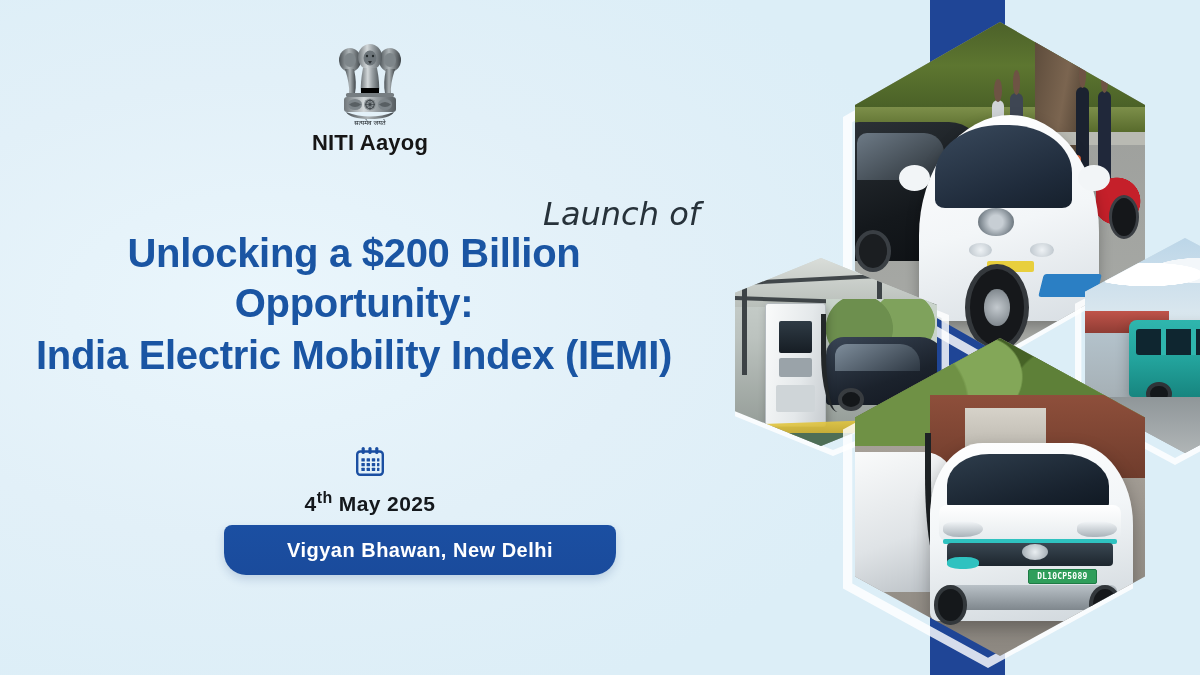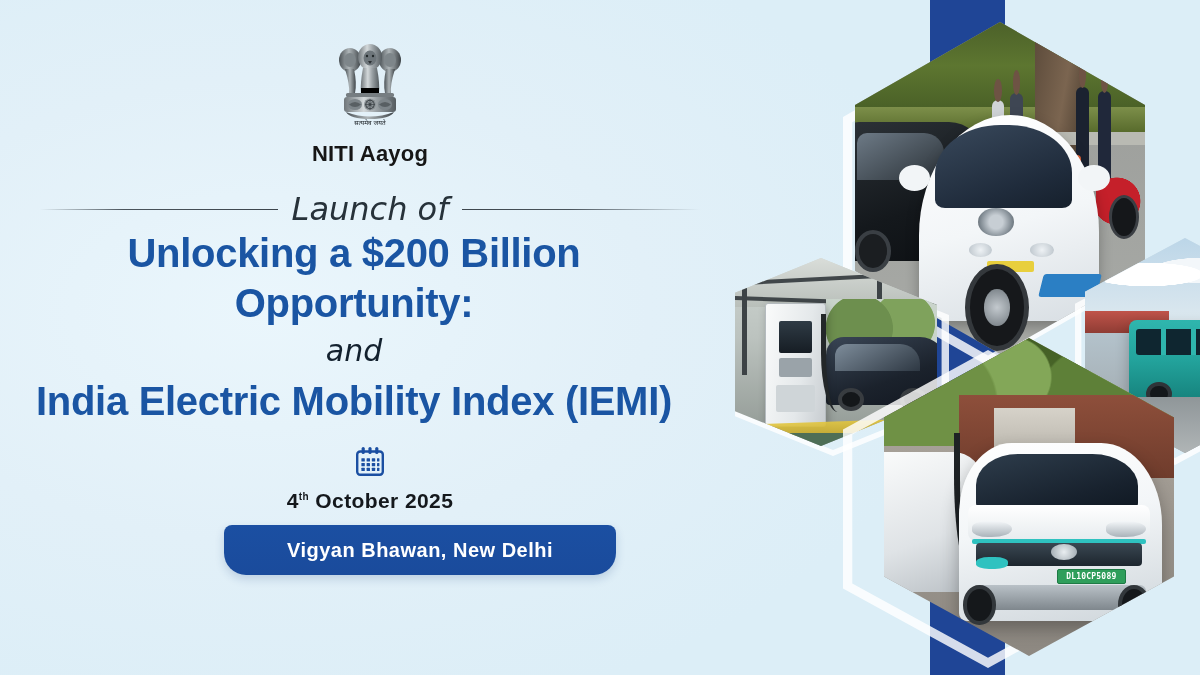--- a/index.html
+++ b/index.html
@@ -135,21 +135,21 @@
   .phcs .bluecar:before{content:"";position:absolute;left:8%;top:10%;width:70%;height:40%;
     border-radius:12px 20px 0 0;background:linear-gradient(150deg,#7e8d9b,#2e3843);}
   .phcs .bluecar .w{position:absolute;bottom:-10%;width:22%;height:34%;border-radius:50%;
     background:#14171a;border:4px solid #383c40;}
   .phcs .bluecar .w.a{left:10%;} .phcs .bluecar .w.b{left:62%;}
   .phcs .yellowline{position:absolute;left:0;bottom:6%;width:100%;height:7%;
     background:linear-gradient(#e2c63f,#c9ab2c);transform:skewY(-2deg);opacity:.9;}
   .phcs .greenfloor{position:absolute;left:0;bottom:0;width:100%;height:7%;background:#4e6e56;}
 
   
-  #hex-ev { left:120px; top:338px; width:290px; height:318px;margin-left:29px; }
+  #hex-ev { left:120px; top:338px; width:290px; height:318px; }
   #hex-ev-ring{ left:108px; top:350px; width:290px; height:318px;}
   .phev{position:absolute;inset:0;background:linear-gradient(#b3ada4 0%,#9e9890 55%,#8d8881 100%);}
   .phev .foliage{position:absolute;left:0;top:0;width:100%;height:34%;
     background:
       radial-gradient(circle at 16% 62%,#6f9145 0 26%,transparent 27%),
       radial-gradient(circle at 44% 36%,#83a758 0 22%,transparent 23%),
       radial-gradient(circle at 72% 58%,#5e8038 0 24%,transparent 25%),
       radial-gradient(circle at 90% 28%,#93b568 0 20%,transparent 21%),
       linear-gradient(#435f25,#51702c);}
   .phev .brickwall{position:absolute;left:26%;top:18%;width:74%;height:26%;
@@ -211,44 +211,44 @@
     background:#14171a;border:4px solid #2f3438;}
   .phbus .bus .w.a{left:10%;}
   .phbus .road{position:absolute;left:0;bottom:0;width:100%;height:26%;
     background:linear-gradient(#8f9699,#b0b5b6);}
 
   
   #left { position:absolute; left:0; top:0; width:740px; height:675px; }
 
   #emblem-block { position:absolute; left:0; top:44px; width:740px; text-align:center; }
   .emblem-svg { display:inline-block; }
-  #niti-text { margin-top:11px; font-size:22px; font-weight:bold; color:#161616;
+  #niti-text { margin-top:0; font-size:22px; font-weight:bold; color:#161616;
     letter-spacing:.2px; font-family:"Liberation Sans", sans-serif; }
 
-  #launch-row { position:absolute; left:40px; top:190px; width:660px;
-    display:flex; align-items:center; gap:14px; }
+  #launch-row { position:absolute; left:40px; top:181px; width:660px;
+    display:flex; align-items:flex-end; gap:14px;flex-direction:column; }
   #launch-row .rule { flex:1; height:1px; background:linear-gradient(90deg,rgba(45,55,62,0) 0%,#4a545c 35%,#3c454c 100%); }
   #launch-row .rule.right { background:linear-gradient(90deg,#3c454c 0%,#4a545c 45%,rgba(45,55,62,0) 100%); }
   #launch-text { font-family:"DejaVu Sans", sans-serif; font-style:italic; font-size:32px;
     color:#27323a; white-space:nowrap; }
 
   #title-block { position:absolute; left:4px; top:228px; width:700px; text-align:center; }
   .tline { color:#1a55a3; font-weight:bold; letter-spacing:-.3px;
     font-family:"Liberation Sans", sans-serif; }
   #t1 { font-size:40px; line-height:50px; }
   #t2 { font-size:40px; line-height:50px; }
   #tand { font-family:"DejaVu Sans", sans-serif; font-style:italic; font-weight:normal;
     font-size:30px; line-height:46px; color:#13212e; }
   #t3 { font-size:40px; line-height:54px; }
 
   #date-block { position:absolute; left:0; top:446px; width:740px; text-align:center; }
   #cal-icon { display:inline-block; }
   #date-text { margin-top:8px; font-size:21px; font-weight:bold; color:#14181c;
     letter-spacing:.4px; }
-  #date-text sup { font-size:10px; }
+  #date-text sup { font-size:16px; }
 
   #venue-banner { position:absolute; left:176px; top:525px; width:392px; height:50px;
     background:linear-gradient(#1b4fa2,#1a4b9c);
     border-radius:8px 8px 22px 22px;
     display:flex; align-items:center; justify-content:center;
     box-shadow:0 4px 10px rgba(20,60,130,.18);margin-left:48px; }
   #venue-text { color:#ffffff; font-size:20px; font-weight:bold; letter-spacing:.5px; }
 </style>
 </head>
 <body>
@@ -414,21 +414,20 @@
     </div>
 
     <div id="launch-row">
       <div class="rule left"></div>
       <div id="launch-text">Launch of</div>
       <div class="rule right"></div>
     </div>
 
     <div id="title-block">
       <div class="tline" id="t1">Unlocking a $200 Billion Opportunity:</div>
-      <div id="tand">and</div>
       <div class="tline" id="t3">India Electric Mobility Index (IEMI)</div>
     </div>
 
     <div id="date-block">
       <svg id="cal-icon" width="30" height="31" viewBox="0 0 30 31">
         <rect x="2.2" y="5.5" width="25.6" height="23.2" rx="3" fill="none" stroke="#1b4fa2" stroke-width="2.4"></rect>
         <g fill="#1b4fa2">
           <rect x="6.6" y="1" width="3.2" height="7" rx="1.6"></rect>
           <rect x="13.4" y="1" width="3.2" height="7" rx="1.6"></rect>
           <rect x="20.2" y="1" width="3.2" height="7" rx="1.6"></rect>
@@ -441,21 +440,21 @@
           <rect x="6.4" y="17.0" width="3.4" height="3.2" rx=".5"></rect>
           <rect x="11.6" y="17.0" width="3.4" height="3.2" rx=".5"></rect>
           <rect x="16.8" y="17.0" width="3.4" height="3.2" rx=".5"></rect>
           <rect x="22.0" y="17.0" width="2.4" height="3.2" rx=".5"></rect>
           <rect x="6.4" y="21.8" width="3.4" height="3.2" rx=".5"></rect>
           <rect x="11.6" y="21.8" width="3.4" height="3.2" rx=".5"></rect>
           <rect x="16.8" y="21.8" width="3.4" height="3.2" rx=".5"></rect>
           <rect x="22.0" y="21.8" width="2.4" height="3.2" rx=".5"></rect>
         </g>
       </svg>
-      <div id="date-text"><span>4</span><sup>th</sup><span> October 2025</span></div>
+      <div id="date-text"><span>4</span><sup>th</sup><span> May 2025</span></div>
     </div>
 
     <div id="venue-banner">
       <span id="venue-text">Vigyan Bhawan, New Delhi</span>
     </div>
 
   </div>
 </div>
 
 </body></html>

